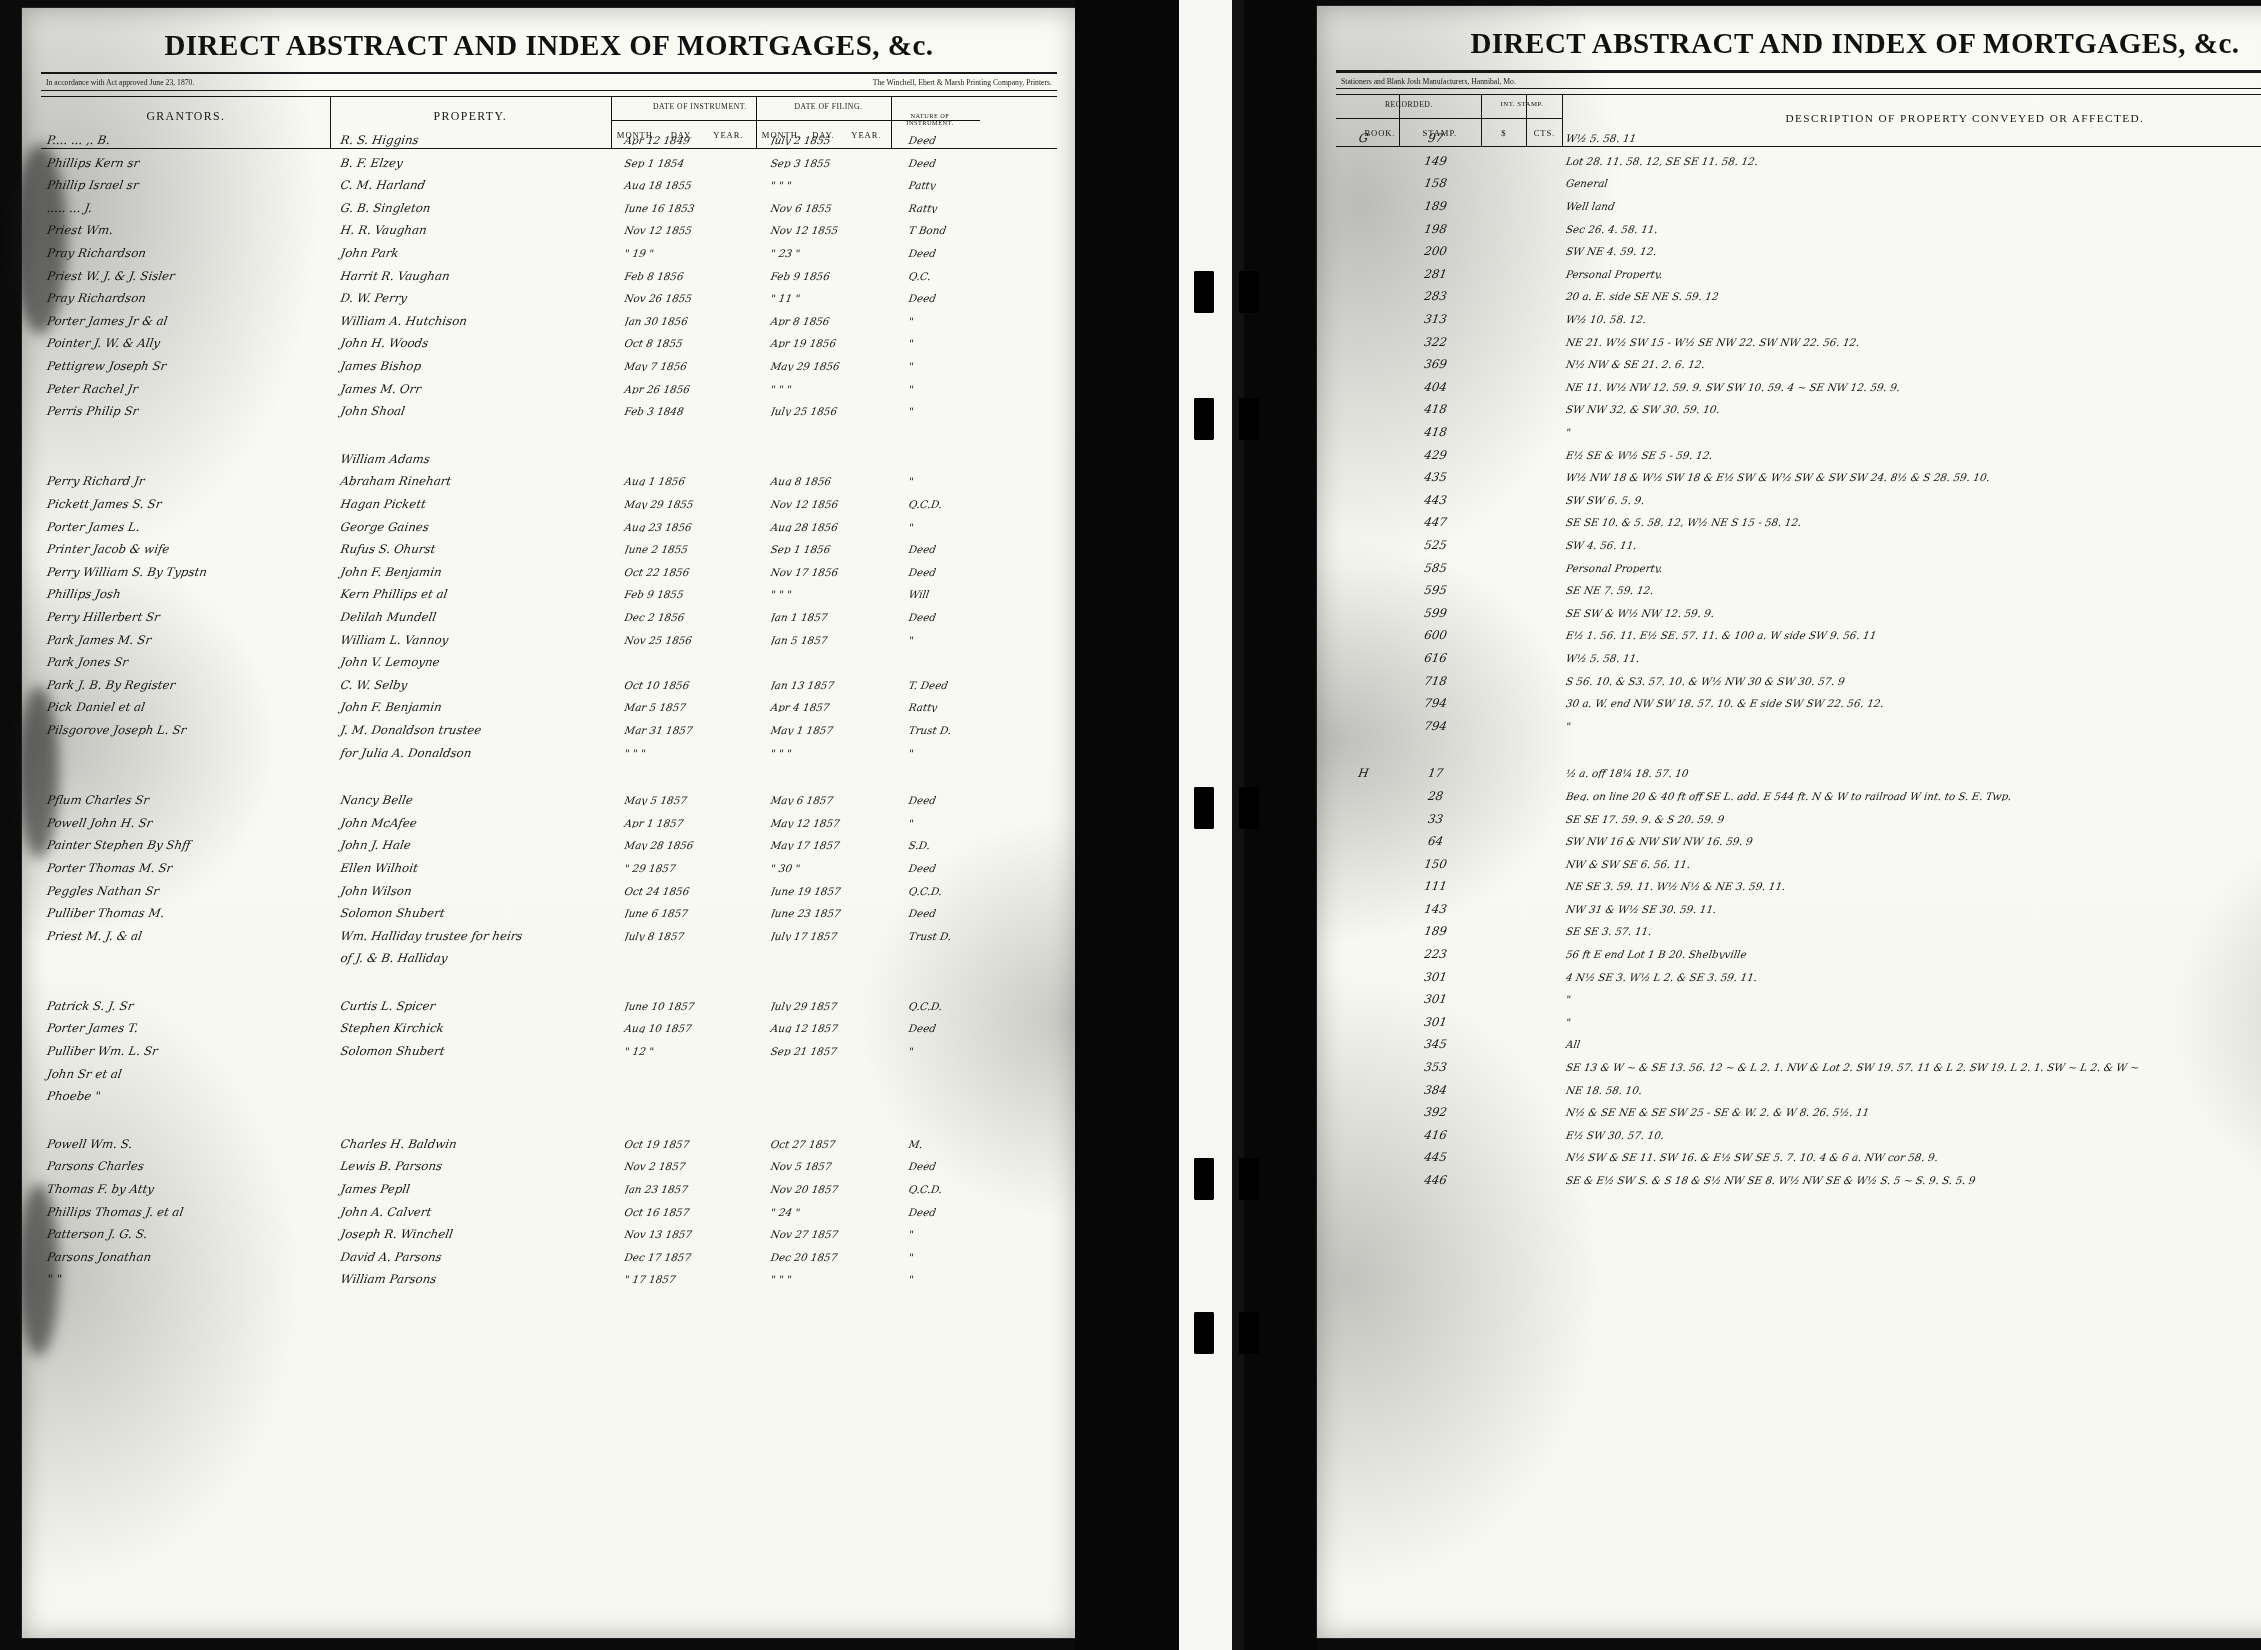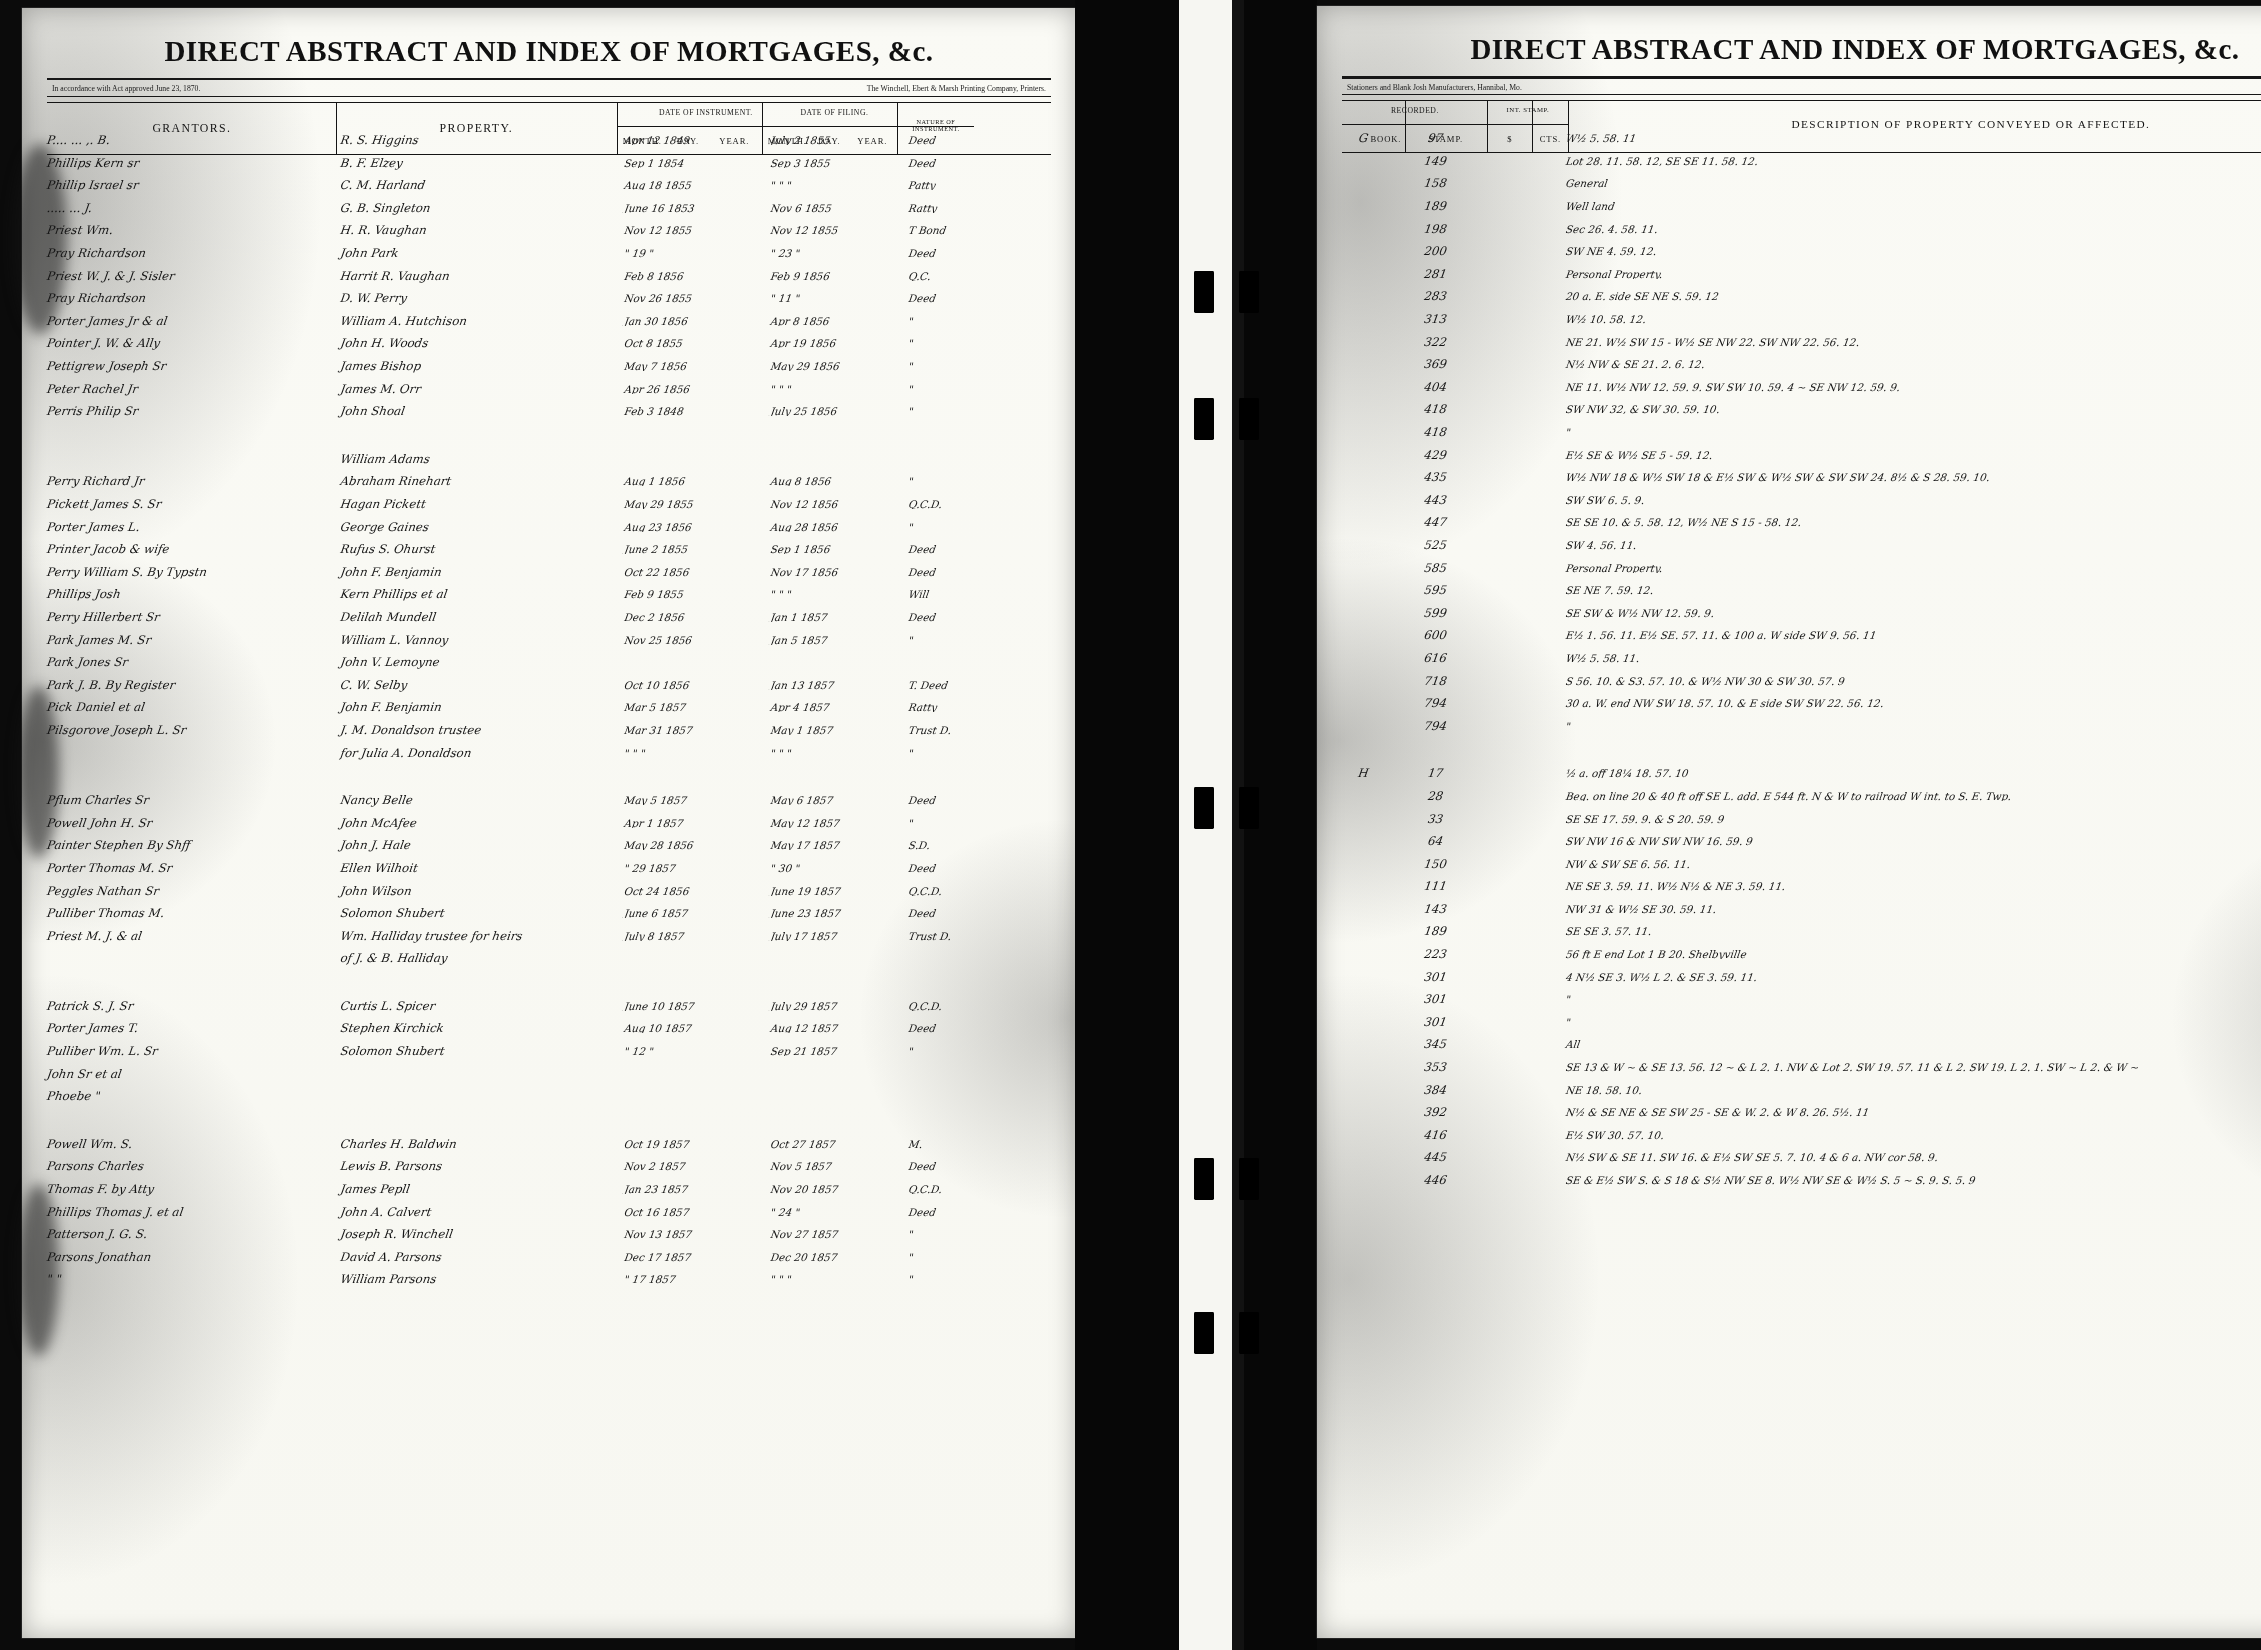--- a/index.html
+++ b/index.html
@@ -72,21 +72,21 @@
     background: #000;
     border-radius: 1.4px;
   }
   .clip.b { left: 1194px; }
   .clip.a { left: 1239px; }
 
   
   .page-inner {
     position: absolute;
     inset: 0;
-    padding: 10px;
+    padding: 4px;
   }
   .doc-title {
     text-align: center;
     font-weight: bold;
     letter-spacing: 0.5px;
     font-size: 29px;
     margin-top: 17px;
     color: #111;
     font-family: "Liberation Serif", serif;
   }
@@ -138,21 +138,21 @@
   .lbl-sub {
     position: absolute;
     top: 32px;
     width: 100%;
     text-align: center;
     font-size: 8.6px;
     letter-spacing: 0.9px;
   }
   .lbl-one {
     position: absolute;
-    top: 18px;
+    top: 12px;
     width: 100%;
     text-align: center;
     font-size: 11.8px;
     letter-spacing: 1.4px;
   }
   .lbl-tiny {
     position: absolute;
     top: 20px;
     width: 100%;
     text-align: center;

